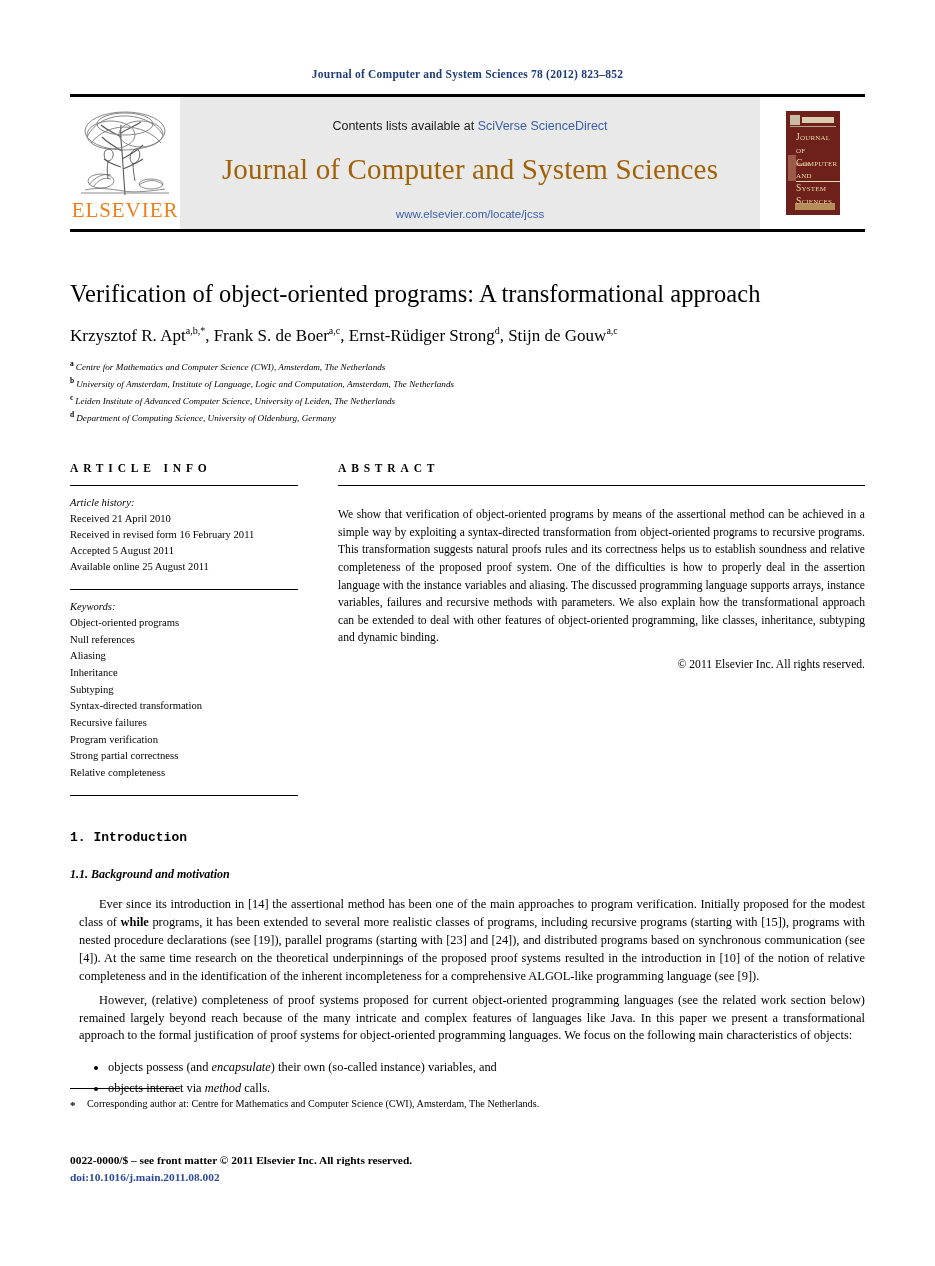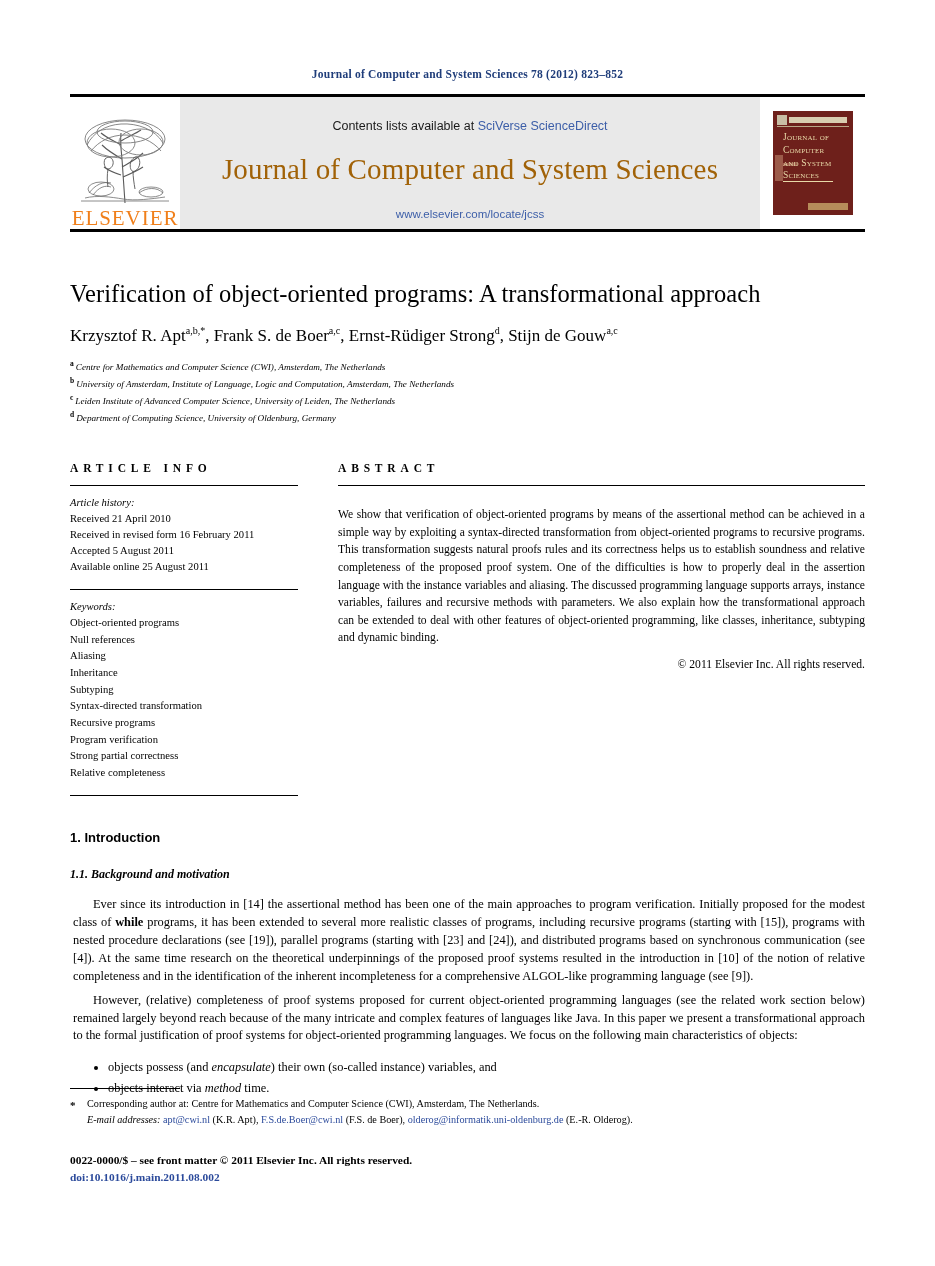--- a/index.html
+++ b/index.html
@@ -43,21 +43,21 @@
     align-items: stretch;
     box-sizing: content-box;
   }
   .elsevier-block {
     width: 110px;
     flex: 0 0 110px;
     display: flex;
     flex-direction: column;
     align-items: center;
     justify-content: flex-start;
-    padding-top: 18px;
+    padding-top: 10px;
     box-sizing: border-box;
     background: #fff;
   }
   .tree-art { display:block; }
   .elsevier-word {
     font-family: "Liberation Serif", serif;
     font-size: 21px;
     letter-spacing: 0.045em;
     color: #F07F1A;
     line-height: 1;
@@ -97,21 +97,21 @@
   .cover-block {
     width: 104px;
     flex: 0 0 104px;
     display: flex;
     align-items: center;
     justify-content: center;
     background: #fff;
     border-left: 1px solid #fff;
   }
   .cover-thumb {
-    width: 80px;
+    width: 54px;
     height: 104px;
     background: #6E201B;
     position: relative;
     overflow: hidden;
     font-family: "Liberation Serif", serif;
   }
   .cover-topbar {
     position: absolute;
     top: 6px; left: 16px; right: 6px;
     height: 6px;
@@ -240,38 +240,38 @@
   .abstract-copy {
     margin-top: 11px;
     text-align: right;
     font-family: "Liberation Serif", serif;
     font-size: 11.6px;
   }
 
   
   .body-area { margin: 0 70px; padding-top: 34px; }
   h2.sec-title {
-    font-family: Liberation Sans, sans-serif;
+    font-family: Liberation Mono, monospace;
     font-weight: bold;
     font-size: 13px;
     margin: 0 0 0 0;
   }
   h3.subsec-title {
     font-family: "Liberation Serif", serif;
     font-weight: bold;
     font-style: italic;
     font-size: 12px;
     margin: 22px 0 0 0;
   }
   p.para {
     font-family: "Liberation Serif", serif;
     font-size: 12.4px;
     line-height: 1.44;
     text-align: justify;
-    margin: 14px 0 0 3px;
+    margin: 14px 0 0 9px;
     text-indent: 20px;
   }
   p.para.tight { margin-top: 6px; }
   ul.bullets {
     margin: 13px 0 0 0;
     padding-left: 38px;
     font-family: "Liberation Serif", serif;
     font-size: 12.4px;
     line-height: 1.52;
   }
@@ -419,21 +419,21 @@
       <div class="rule-thin-b"></div>
       <div class="kw-block">
         <div class="lbl">Keywords:</div>
         <div>
             <div>Object-oriented programs</div>
             <div>Null references</div>
             <div>Aliasing</div>
             <div>Inheritance</div>
             <div>Subtyping</div>
             <div>Syntax-directed transformation</div>
-            <div>Recursive programs</div>
+            <div>Recursive failures</div>
             <div>Program verification</div>
             <div>Strong partial correctness</div>
             <div>Relative completeness</div>
           </div>
       </div>
       <div class="rule-thin-b"></div>
     </div>
 
     <div class="col-abs">
       <div class="sec-head">ABSTRACT</div>
@@ -448,34 +448,30 @@
     <h3 class="subsec-title">1.1. Background and motivation</h3>
 
     <p class="para">
       <span>Ever since its introduction in [14] the assertional method has been one of the main approaches to program verification. Initially proposed for the modest class of </span><span class="bold">while</span><span> programs, it has been extended to several more realistic classes of programs, including recursive programs (starting with [15]), programs with nested procedure declarations (see [19]), parallel programs (starting with [23] and [24]), and distributed programs based on synchronous communication (see [4]). At the same time research on the theoretical underpinnings of the proposed proof systems resulted in the introduction in [10] of the notion of relative completeness and in the identification of the inherent incompleteness for a comprehensive ALGOL-like programming language (see [9]).</span>
     </p>
 
     <p class="para tight">However, (relative) completeness of proof systems proposed for current object-oriented programming languages (see the related work section below) remained largely beyond reach because of the many intricate and complex features of languages like Java. In this paper we present a transformational approach to the formal justification of proof systems for object-oriented programming languages. We focus on the following main characteristics of objects:</p>
 
     <ul class="bullets">
       <li><span>objects possess (and </span><em>encapsulate</em><span>) their own (so-called instance) variables, and</span></li>
-      <li><span>objects interact via </span><em>method</em><span> time.</span></li>
+      <li><span>objects interact via </span><em>method</em><span> calls.</span></li>
     </ul>
   </div>
 
   <div class="footnotes">
     <div class="fn-rule"></div>
     <div class="fn-line">
       <span class="fn-star">*</span>
       <span>Corresponding author at: Centre for Mathematics and Computer Science (CWI), Amsterdam, The Netherlands.</span>
     </div>
-    <div class="fn-email">
-      <span class="lbl">E-mail addresses:</span>
-      <span> <span class="mail-link">apt@cwi.nl</span><span> (K.R. Apt), </span><span class="mail-link">F.S.de.Boer@cwi.nl</span><span> (F.S. de Boer), </span><span class="mail-link">olderog@informatik.uni-oldenburg.de</span><span> (E.-R. Olderog).</span></span>
-    </div>
   </div>
 
   <div class="colophon">
     <div>
       <span class="issn">0022-0000/$ – see front matter</span><span class="issn">  © 2011 Elsevier Inc. All rights reserved.</span>
     </div>
     <div class="doi">doi:10.1016/j.main.2011.08.002</div>
   </div>
 
 </div>

